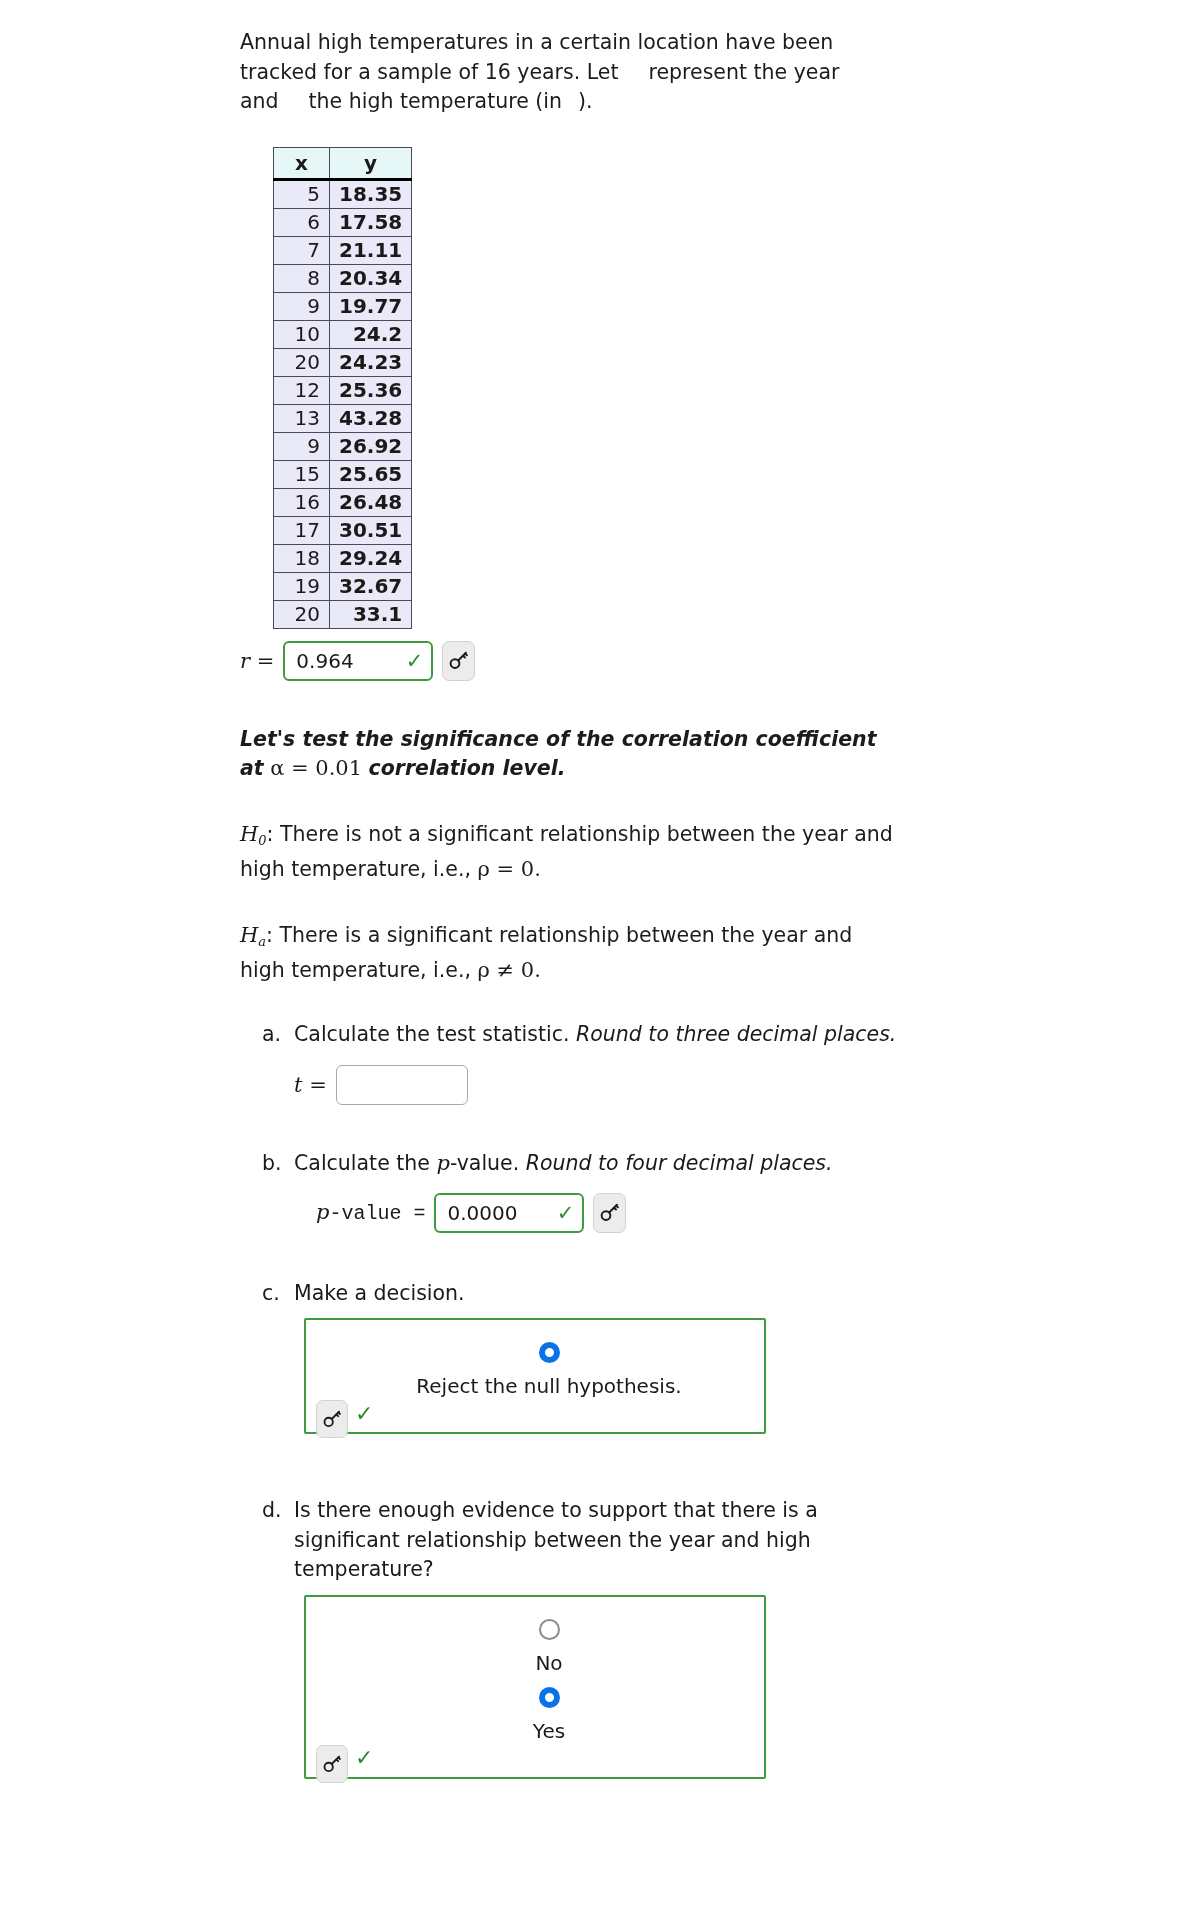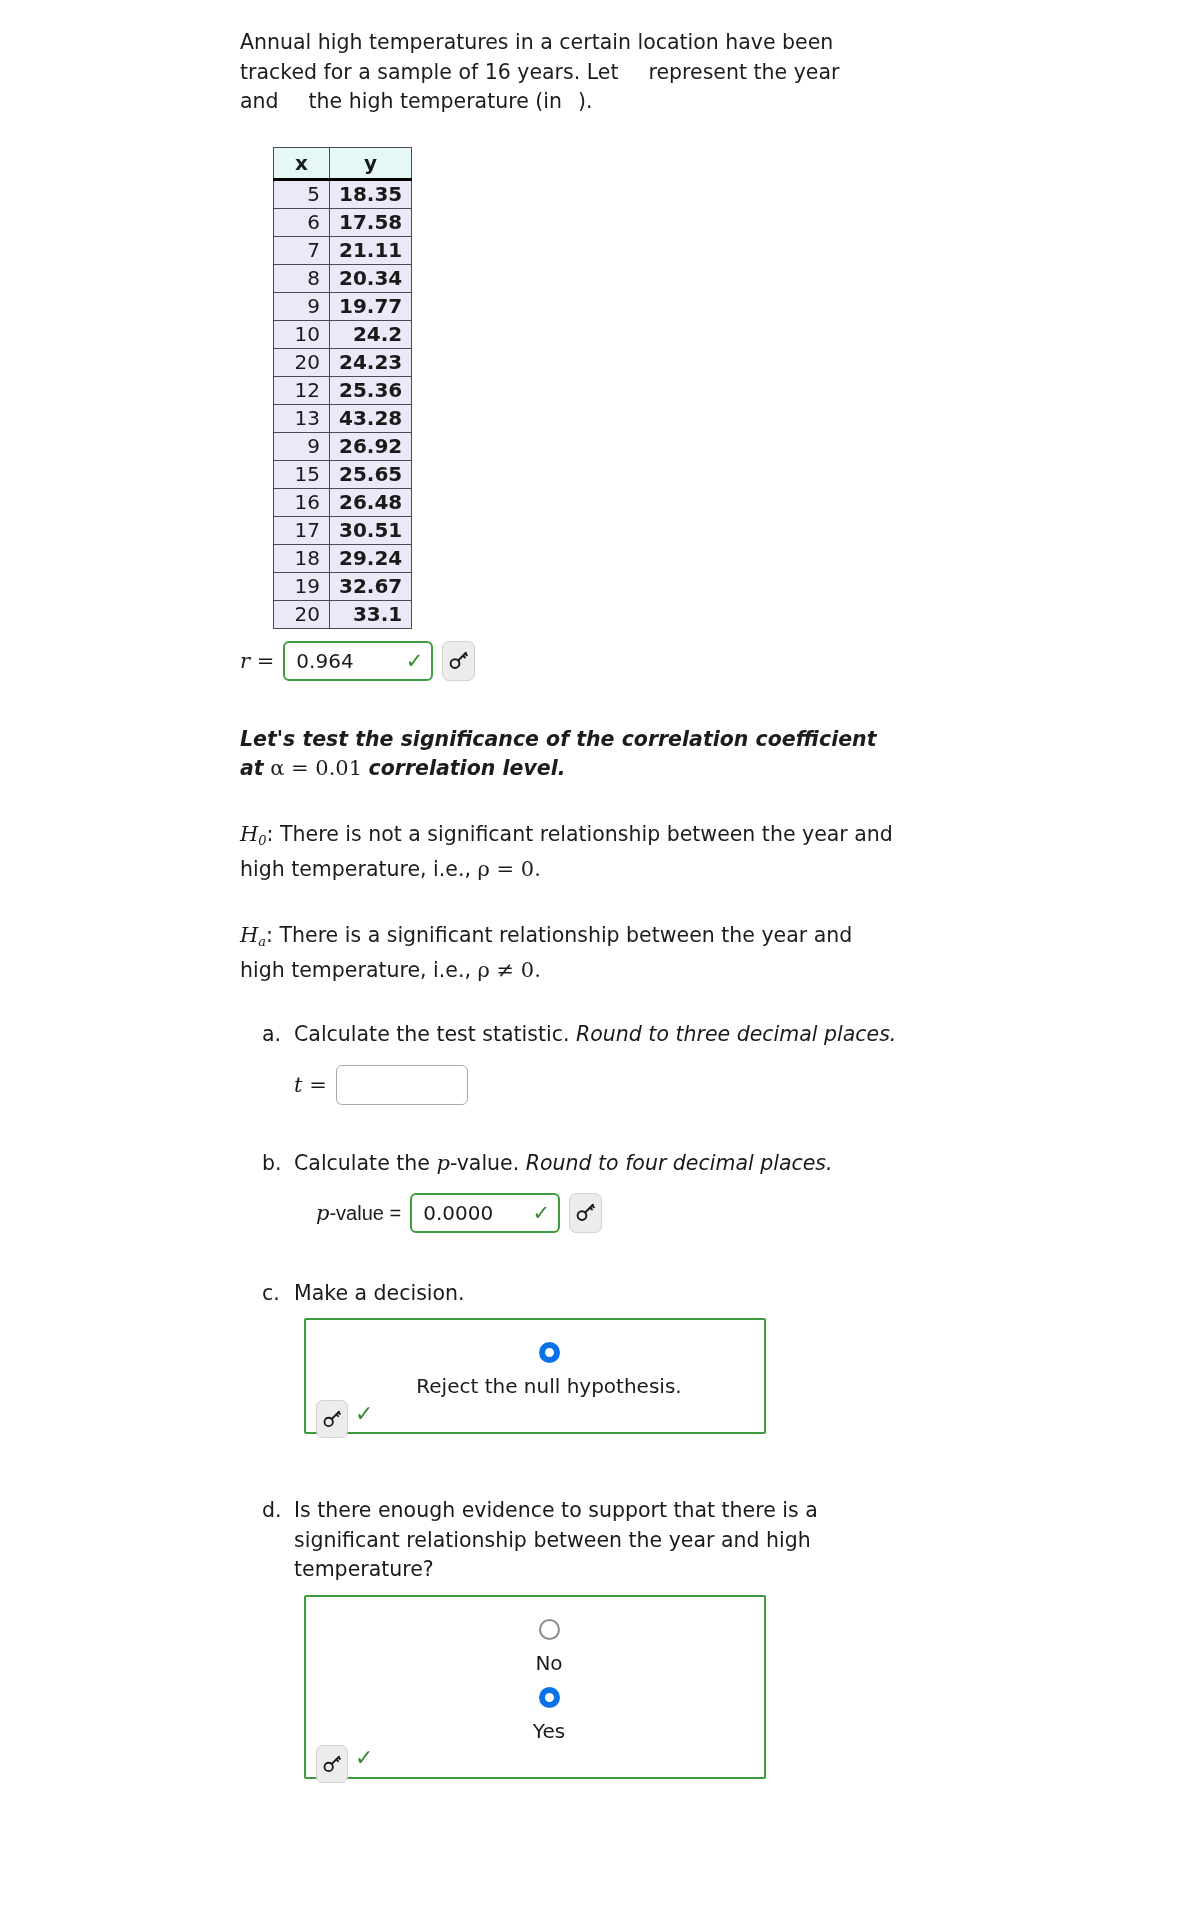--- a/index.html
+++ b/index.html
@@ -330,21 +330,21 @@
         </div>
       </div>
 
       <div class="qitem" style="margin-top:44px">
         <div class="qmark">b.</div>
         <div class="qbody">
           <div class="qtext">
             <span>Calculate the </span><span class="mathi">p</span><span>-value. </span><span class="em">Round to four decimal places.</span>
           </div>
           <div class="answer-row" style="margin-top:14px; margin-left:22px">
-            <span class="lbl-eq"><span class="mathi">p</span><span style="font-family:Liberation Sans, sans-serif;font-size:20px">-value =</span></span>
+            <span class="lbl-eq"><span class="mathi">p</span><span style="font-family:Liberation Mono, monospace;font-size:20px">-value =</span></span>
             <span class="field">
               <span class="val">0.0000</span>
               <span class="check">✓</span>
             </span>
             <span class="keybtn">
               <svg width="21" height="21" viewBox="0 0 24 24">
                 <circle cx="8" cy="15.5" r="5" fill="none" stroke="#1a1a1a" stroke-width="2.2"></circle>
                 <line x1="11.6" y1="12" x2="20.5" y2="3.2" stroke="#1a1a1a" stroke-width="2.2" stroke-linecap="round"></line>
                 <line x1="17" y1="6.6" x2="19.4" y2="8.6" stroke="#1a1a1a" stroke-width="2.2" stroke-linecap="round"></line>
                 <line x1="19.6" y1="4.2" x2="21.6" y2="6" stroke="#1a1a1a" stroke-width="2.2" stroke-linecap="round"></line>

